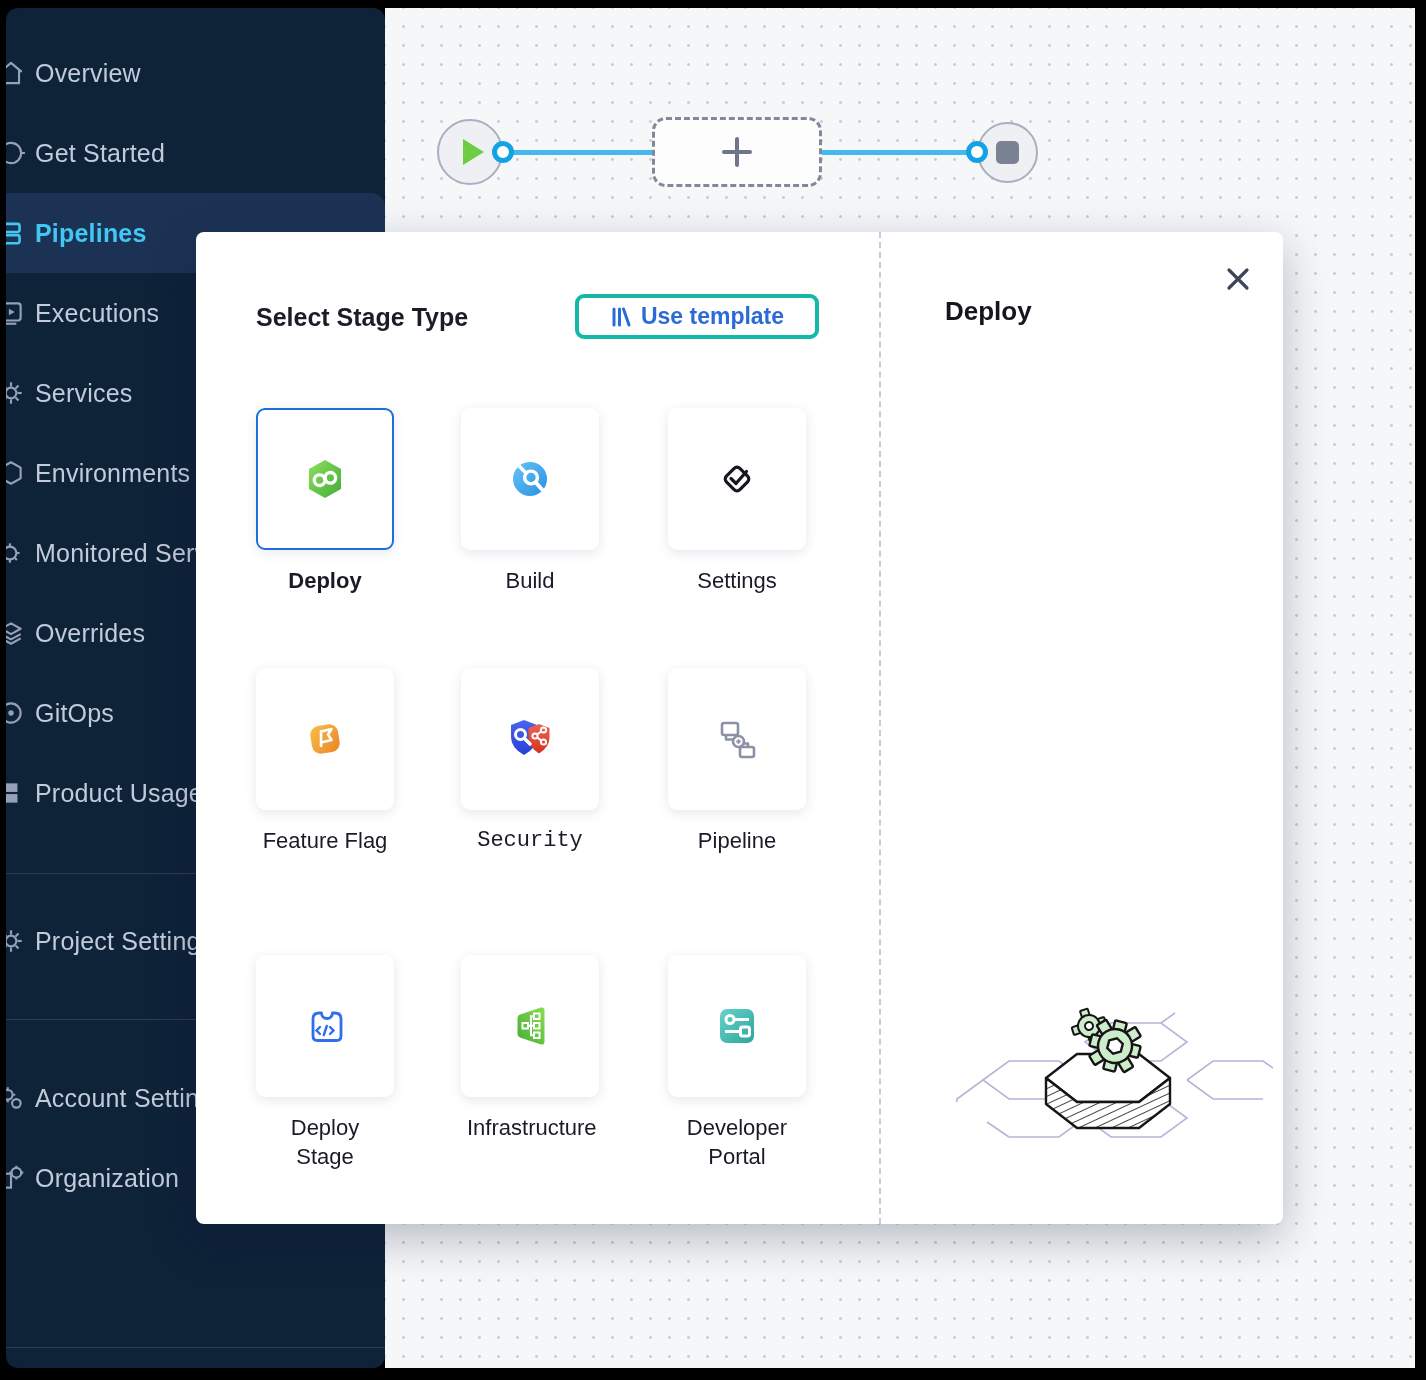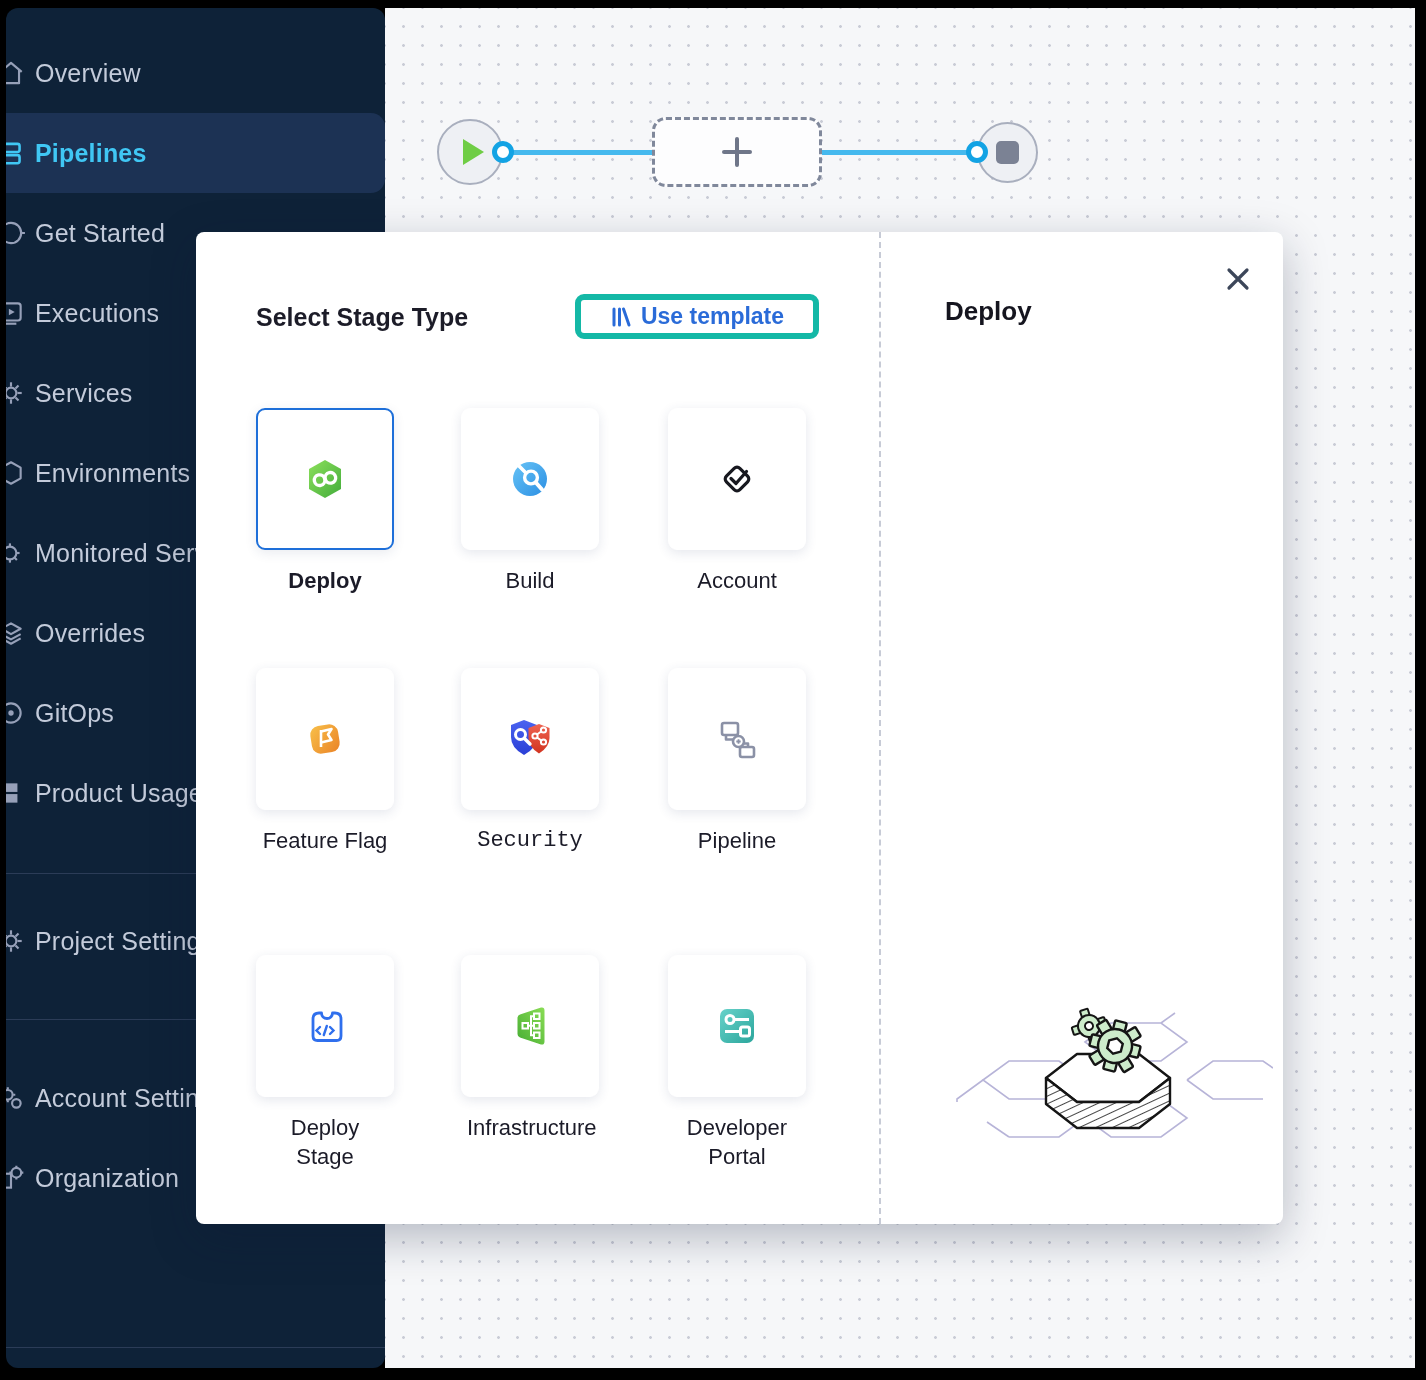--- a/index.html
+++ b/index.html
@@ -64,21 +64,21 @@
   
   .modal {
     position:absolute; left:196px; top:232px; width:1087px; height:992px;
     background:#fff; border-radius:8px; z-index:10;
     box-shadow: 0 14px 45px rgba(15,25,55,.28);
   }
   .modal-left { position:absolute; left:0; top:0; width:683px; height:100%; }
   .modal-title { position:absolute; left:60px; top:71px; font-size:25px; font-weight:700; color:#1c1c28; }
   .use-template-btn {
     position:absolute; left:379px; top:62px; width:244px; height:45px;
-    border:6px solid #14b8a6; border-radius:9px; background:#fff; cursor:pointer;
+    border:4px solid #14b8a6; border-radius:9px; background:#fff; cursor:pointer;
     display:flex; align-items:center; justify-content:center; gap:9px;
     color:#2a6bd8; font-size:23px; font-weight:700; font-family:"Liberation Sans",sans-serif;
   }
   .stage-cell { position:absolute; width:138px; }
   .stage-card {
     width:138px; height:142px; background:#fff; border-radius:9px; cursor:pointer;
     border:1px solid #fff; box-shadow:0 3px 12px rgba(40,60,110,.12);
     display:flex; align-items:center; justify-content:center;
   }
   .stage-card.selected { border:2px solid #1e6fd9; box-shadow:0 3px 12px rgba(40,60,110,.10); }
@@ -118,37 +118,37 @@
 <nav class="sidebar">
   <div class="nav-list" id="nav-list">
       <div class="nav-item">
         <span class="nav-icon">
           <svg width="30" height="30" viewBox="0 0 28 28" fill="none">
             <path d="M4 13 L14 4.5 L24 13 M6.5 11.5 V23.5 H21.5 V11.5" stroke="#96a0b8" stroke-width="2" stroke-linejoin="round"></path>
           </svg>
         </span>
         <span class="nav-label">Overview</span>
       </div>
+      <div class="nav-item">
+        <span class="nav-icon">
+          <svg width="30" height="30" viewBox="0 0 28 28" fill="none">
+            <circle cx="14" cy="14" r="9.5" stroke="#96a0b8" stroke-width="2"></circle>
+            <path d="M23.5 14 H27" stroke="#96a0b8" stroke-width="2"></path>
+          </svg>
+        </span>
+        <span class="nav-label">Get Started</span>
+      </div>
       <div class="nav-item active">
         <span class="nav-icon">
           <svg width="30" height="30" viewBox="0 0 28 28" fill="none">
             <rect x="5" y="5.5" width="17" height="7.5" rx="2" stroke="#40c7f4" stroke-width="2.4"></rect>
             <rect x="5" y="16" width="17" height="7.5" rx="2" stroke="#40c7f4" stroke-width="2.4"></rect>
           </svg>
         </span>
         <span class="nav-label">Pipelines</span>
-      </div>
-      <div class="nav-item">
-        <span class="nav-icon">
-          <svg width="30" height="30" viewBox="0 0 28 28" fill="none">
-            <circle cx="14" cy="14" r="9.5" stroke="#96a0b8" stroke-width="2"></circle>
-            <path d="M23.5 14 H27" stroke="#96a0b8" stroke-width="2"></path>
-          </svg>
-        </span>
-        <span class="nav-label">Get Started</span>
       </div>
       <div class="nav-item">
         <span class="nav-icon">
           <svg width="30" height="30" viewBox="0 0 28 28" fill="none">
             <rect x="5" y="5" width="18" height="16" rx="2.5" stroke="#96a0b8" stroke-width="2"></rect>
             <path d="M12 10 L17.5 13 L12 16 Z" fill="#96a0b8"></path>
             <path d="M9 24 H19" stroke="#96a0b8" stroke-width="2"></path>
           </svg>
         </span>
         <span class="nav-label">Executions</span>
@@ -326,21 +326,21 @@
           <div class="stage-card">
             <span style="display: flex;">
               <svg width="48" height="48" viewBox="0 0 48 48" fill="none">
                 <g stroke="#17181f" fill="none" stroke-linejoin="round">
                   <rect x="14.5" y="14.5" width="19" height="19" rx="4" transform="rotate(45 24 24)" stroke-width="3.2"></rect>
                   <path d="M18 23.5 L23 28.5 L33.5 16.5" stroke-width="3.2" stroke-linecap="round"></path>
                 </g>
               </svg>
             </span>
           </div>
-          <div class="stage-label">Account</div>
+          <div class="stage-label">Settings</div>
         </div>
         <div class="stage-cell" style="left: 60px; top: 436px;">
           <div class="stage-card">
             <span style="display: flex;">
               <svg width="48" height="48" viewBox="0 0 48 48" fill="none">
                 <defs>
                   <linearGradient id="gFF" x1="0" y1="0" x2="1" y2="1">
                     <stop offset="0" stop-color="#f8c04a"></stop>
                     <stop offset="1" stop-color="#ea8327"></stop>
                   </linearGradient>

